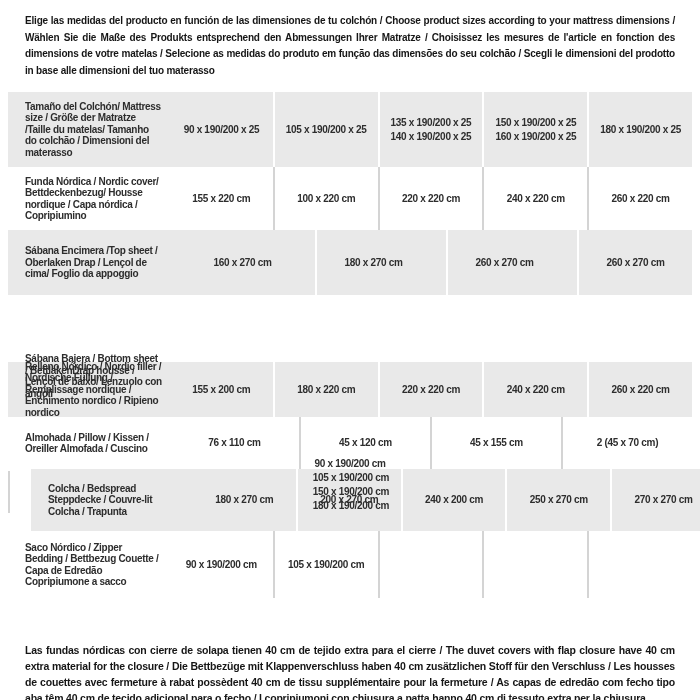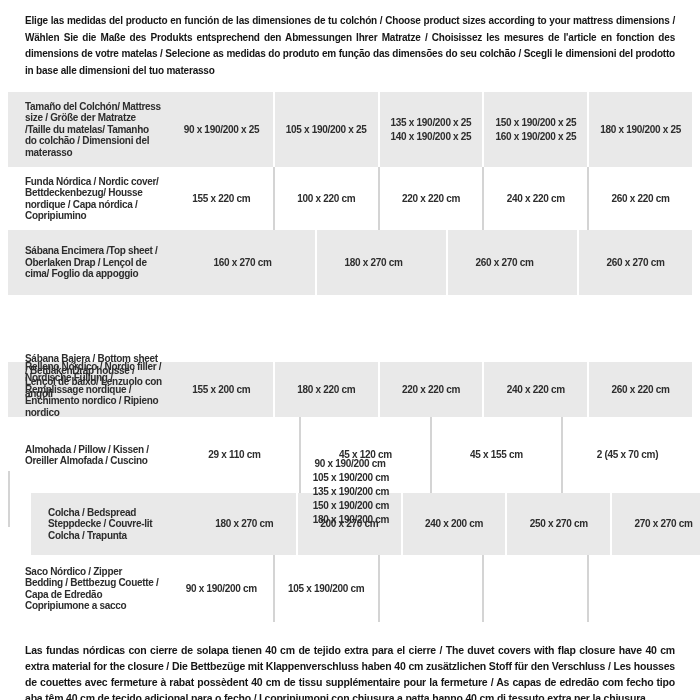--- a/index.html
+++ b/index.html
@@ -35,21 +35,21 @@
   .t-row {
     display: flex;
     align-items: stretch;
     width: 100%;
   }
   .t-row:nth-child(1) { height: 75px; }
   .t-row:nth-child(2) { height: 63px; }
   .t-row:nth-child(3) { height: 65px; gap: 16px; }
   .t-row:nth-child(4) { height: 67px; flex-direction: column; }
   .t-row:nth-child(5) { height: 55px; }
-  .t-row:nth-child(6) { height: 76px; }
+  .t-row:nth-child(6) { height: 52px; }
   .t-row:nth-child(7) { height: 62px; margin-left: 23px; }
   .t-row:nth-child(8) { height: 67px; }
   .t-row.shaded { background: #e9e9e9; }
   .t-row.plain  { background: #ffffff; }
   .label-cell {
     width: 162px;
     flex: 0 0 162px;
     display: flex;
     align-items: center;
     box-sizing: border-box;
@@ -136,41 +136,40 @@
       <div class="val-cell">260 x 270 cm</div>
       <div class="val-cell">260 x 270 cm</div>
     </div>
 
     <div class="t-row plain">
       <div class="label-cell">
           <span>Sábana Bajera / Bottom sheet / BettlakenDrap housse / Lençol de baixo/ Lenzuolo con angoli</span>
         </div>
       <div class="val-cell">90 x 190/200 cm</div>
       <div class="val-cell">105 x 190/200 cm</div>
-      <div class="val-cell">135 x 190/200 cm</div>
       <div class="val-cell">150 x 190/200 cm</div>
       <div class="val-cell">180 x 190/200 cm</div>
     </div>
 
     <div class="t-row shaded">
       <div class="label-cell">
           <span>Relleno Nórdico / Nordic filler / Nordische Füllung / Remplissage nordique / Enchimento nordico / Ripieno nordico</span>
         </div>
       <div class="val-cell">155 x 200 cm</div>
       <div class="val-cell">180 x 220 cm</div>
       <div class="val-cell">220 x 220 cm</div>
       <div class="val-cell">240 x 220 cm</div>
       <div class="val-cell">260 x 220 cm</div>
     </div>
 
     <div class="t-row plain">
       <div class="label-cell">
           <span>Almohada  / Pillow / Kissen / Oreiller Almofada / Cuscino</span>
         </div>
-      <div class="val-cell">29 x 110 cm</div>
+      <div class="val-cell">76 x 110 cm</div>
       <div class="val-cell">45 x 120 cm</div>
       <div class="val-cell">45 x 155 cm</div>
       <div class="val-cell">2 (45 x 70 cm)</div>
     </div>
 
     <div class="t-row shaded">
       <div class="label-cell">
           <span>Colcha / Bedspread Steppdecke / Couvre-lit Colcha / Trapunta</span>
         </div>
       <div class="val-cell">180 x 270 cm</div>

